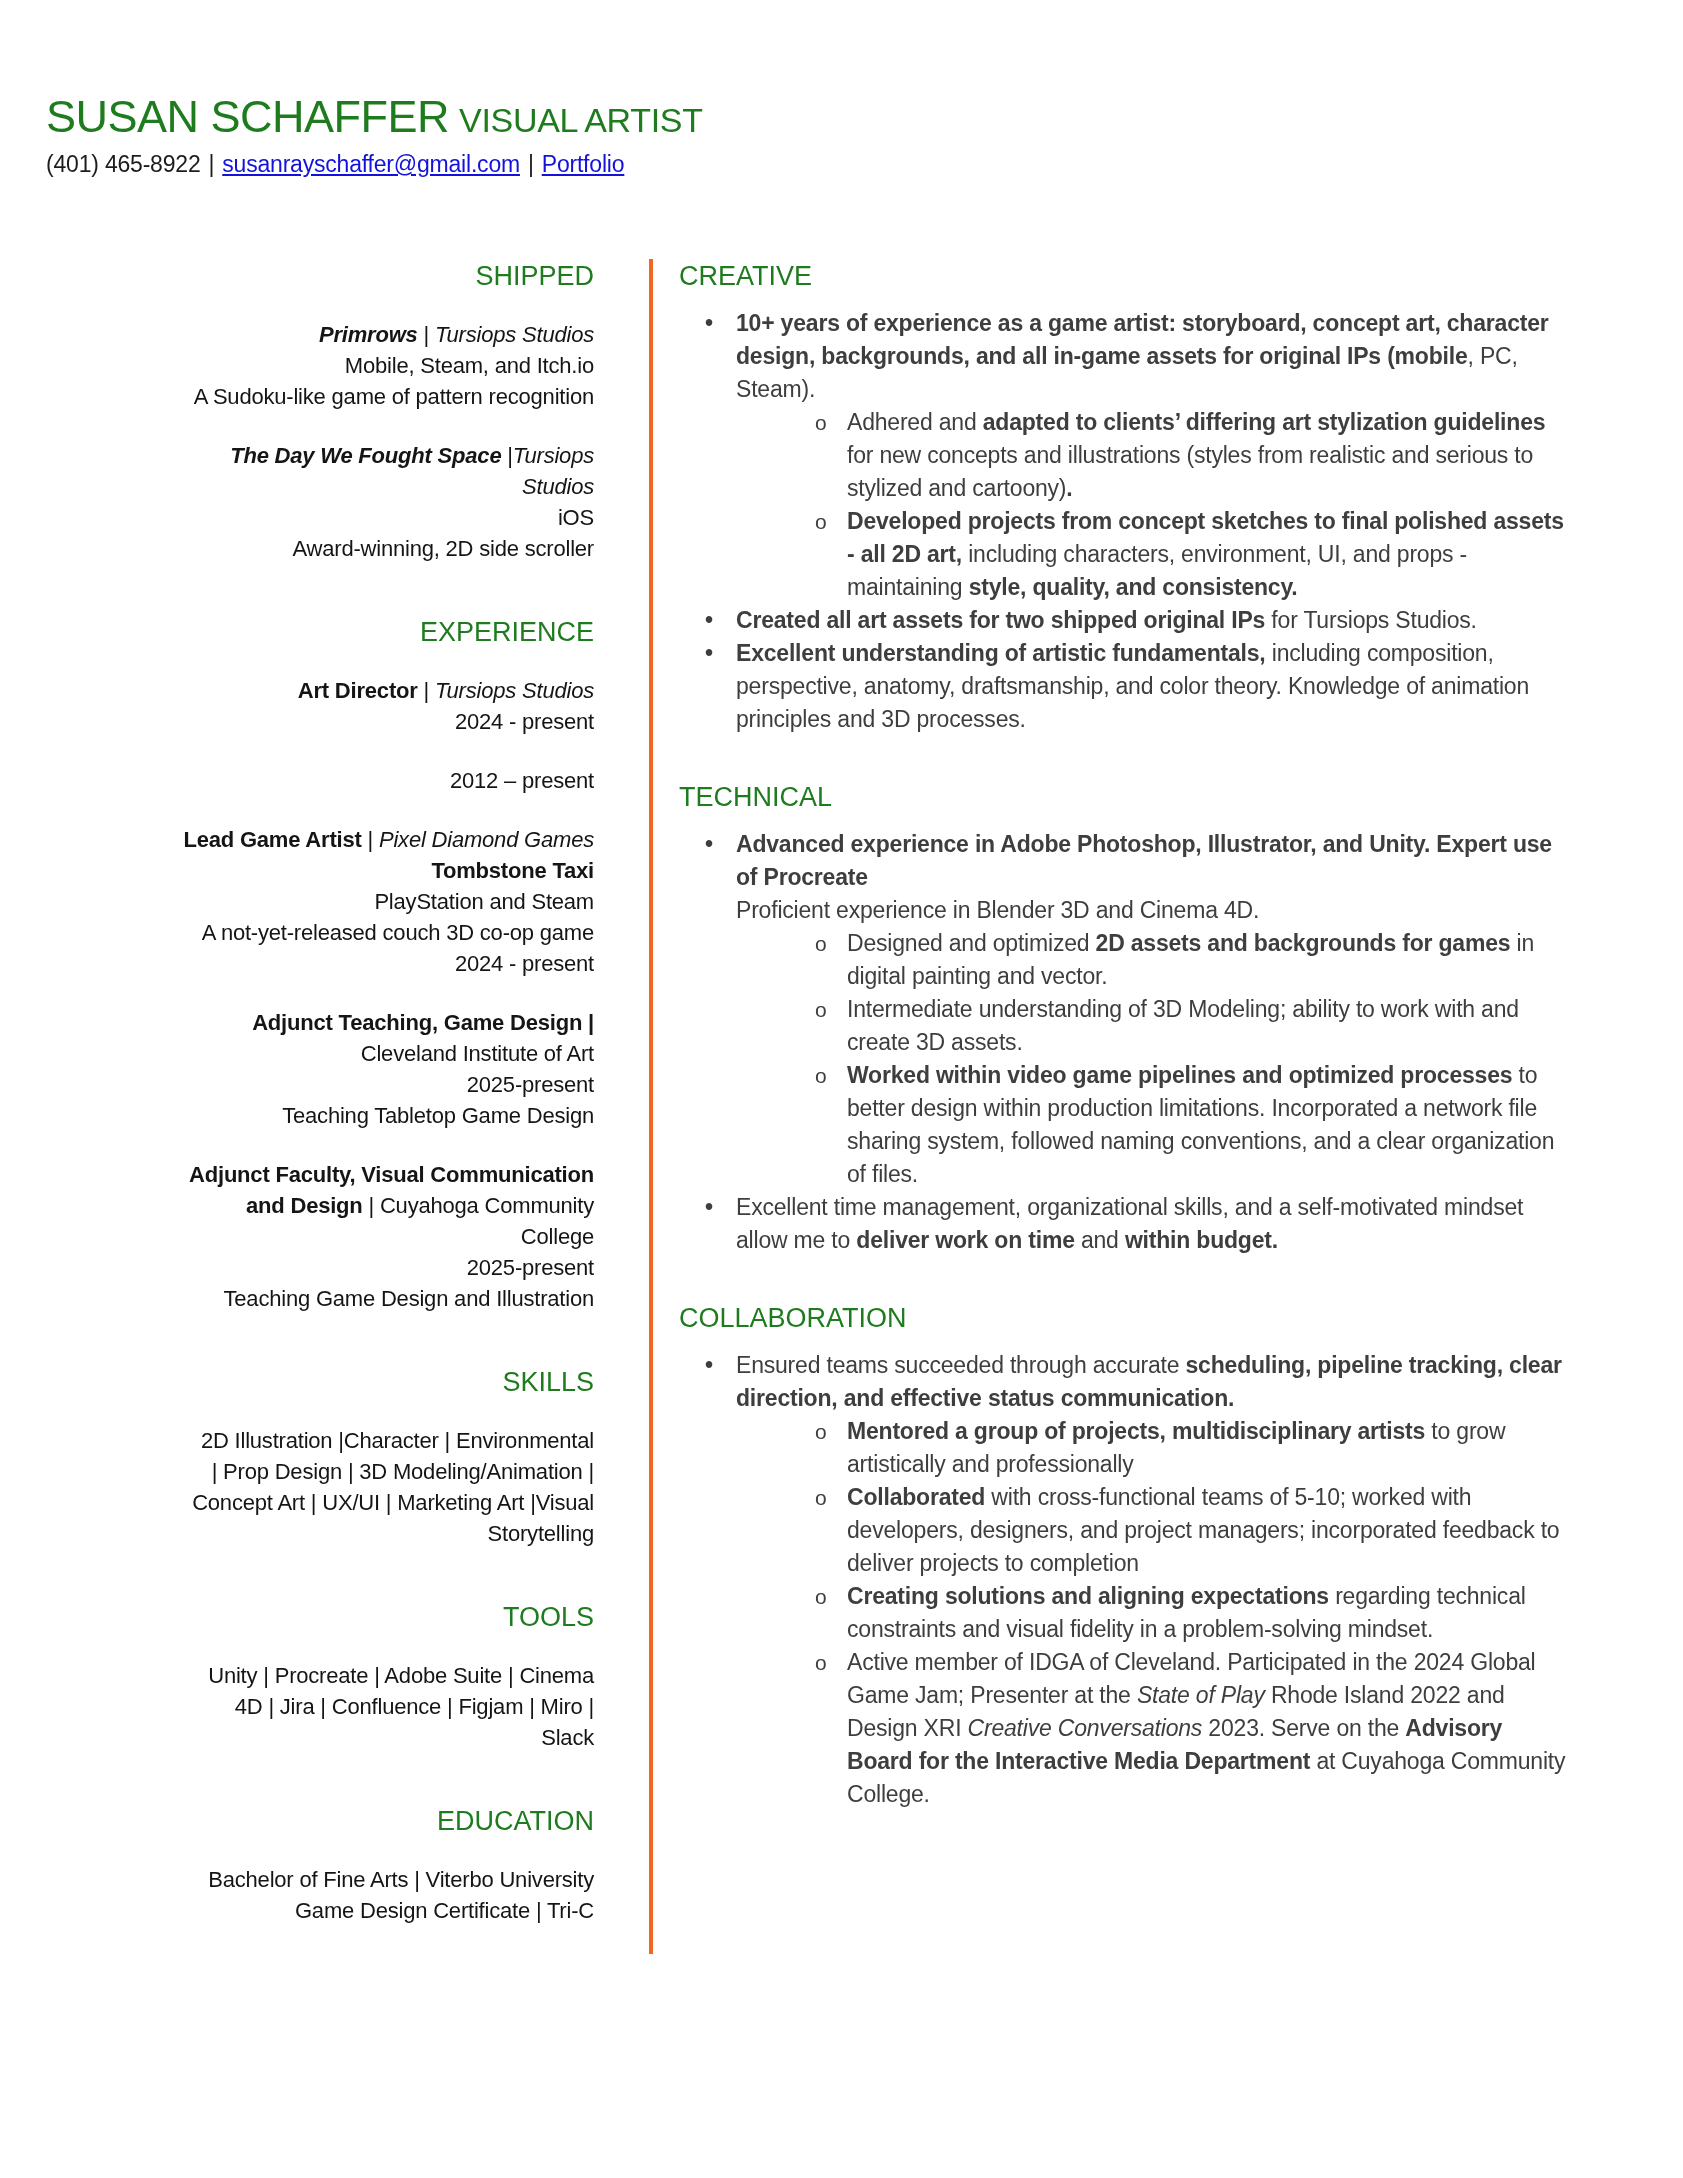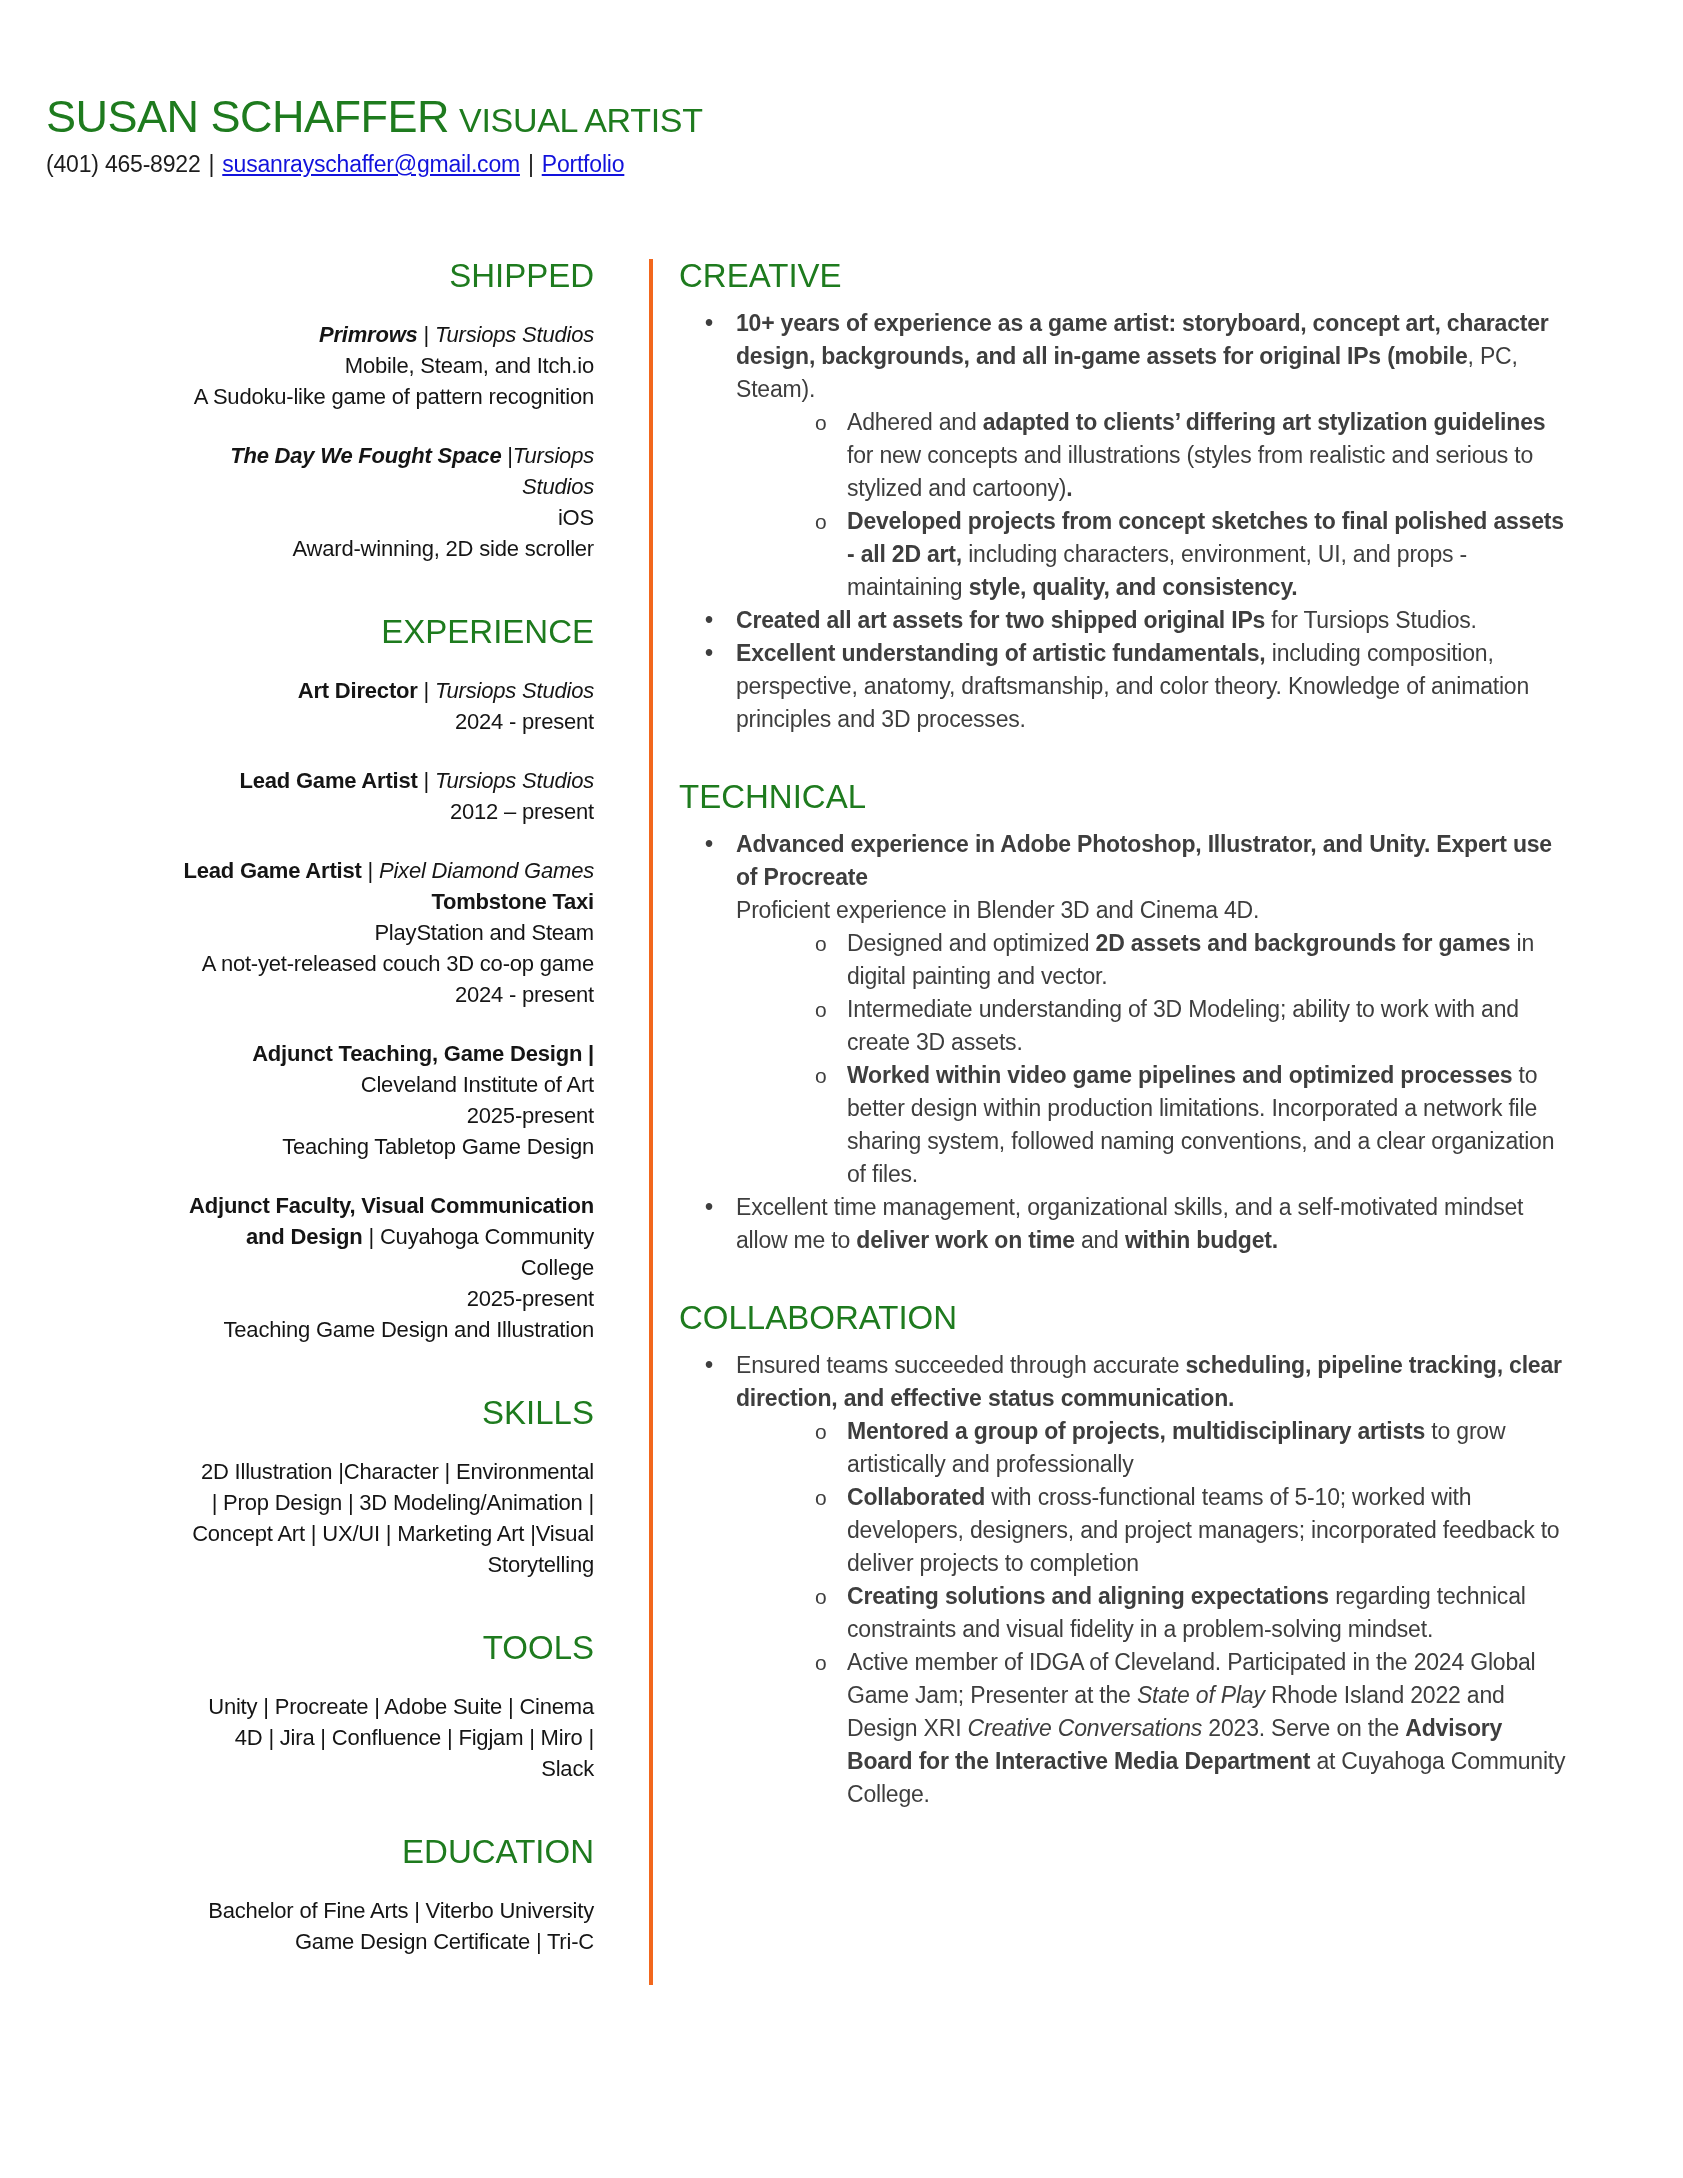--- a/index.html
+++ b/index.html
@@ -27,21 +27,21 @@
     font-size:22px;line-height:31px;letter-spacing:-0.2px;
   }
   .divider{width:4px;flex-shrink:0;margin-left:55px;background:var(--orange,#F2671D);}
   .right-col{
     margin-left:26px;width:891px;flex-shrink:0;
     color:var(--ink-right,#3E3E3E);
     font-size:23px;line-height:33px;letter-spacing:-0.2px;
   }
   .heading{
     color:var(--green,#1E7B1E);
-    font-size:33px;line-height:34px;font-weight:400;letter-spacing:0;
+    font-size:27px;line-height:34px;font-weight:400;letter-spacing:0;
   }
   .left-col .heading{margin:51px 0 26px 0;}
   .right-col .heading{margin:44px 0 14px 0;}
   .left-col .heading:first-child,.right-col .heading:first-child{margin-top:0;}
   .block{margin-bottom:28px;}
   .b{font-weight:bold;}
   .i{font-style:italic;}
   
   .item{position:relative;}
   .item.l1{padding-left:57px;}
@@ -77,21 +77,20 @@
           <div class="line"><span class="i">Studios</span></div>
           <div class="line"><span>iOS</span></div>
           <div class="line"><span>Award-winning, 2D side scroller</span></div>
         </div>
         <div class="heading">EXPERIENCE</div>
         <div class="block">
           <div class="line"><span class="b">Art Director</span><span> | </span><span class="i">Tursiops Studios</span></div>
           <div class="line"><span>2024 - present</span></div>
         </div>
         <div class="block">
-          <div class="line"><span class="b">Lead Game Artist</span><span> | </span><span class="i">Tursiops Studios</span></div>
           <div class="line"><span>2012 – present</span></div>
         </div>
         <div class="block">
           <div class="line"><span class="b">Lead Game Artist</span><span> | </span><span class="i">Pixel Diamond Games</span></div>
           <div class="line"><span class="b">Tombstone Taxi</span></div>
           <div class="line"><span>PlayStation and Steam</span></div>
           <div class="line"><span>A not-yet-released couch 3D co-op game</span></div>
           <div class="line"><span>2024 - present</span></div>
         </div>
         <div class="block">

